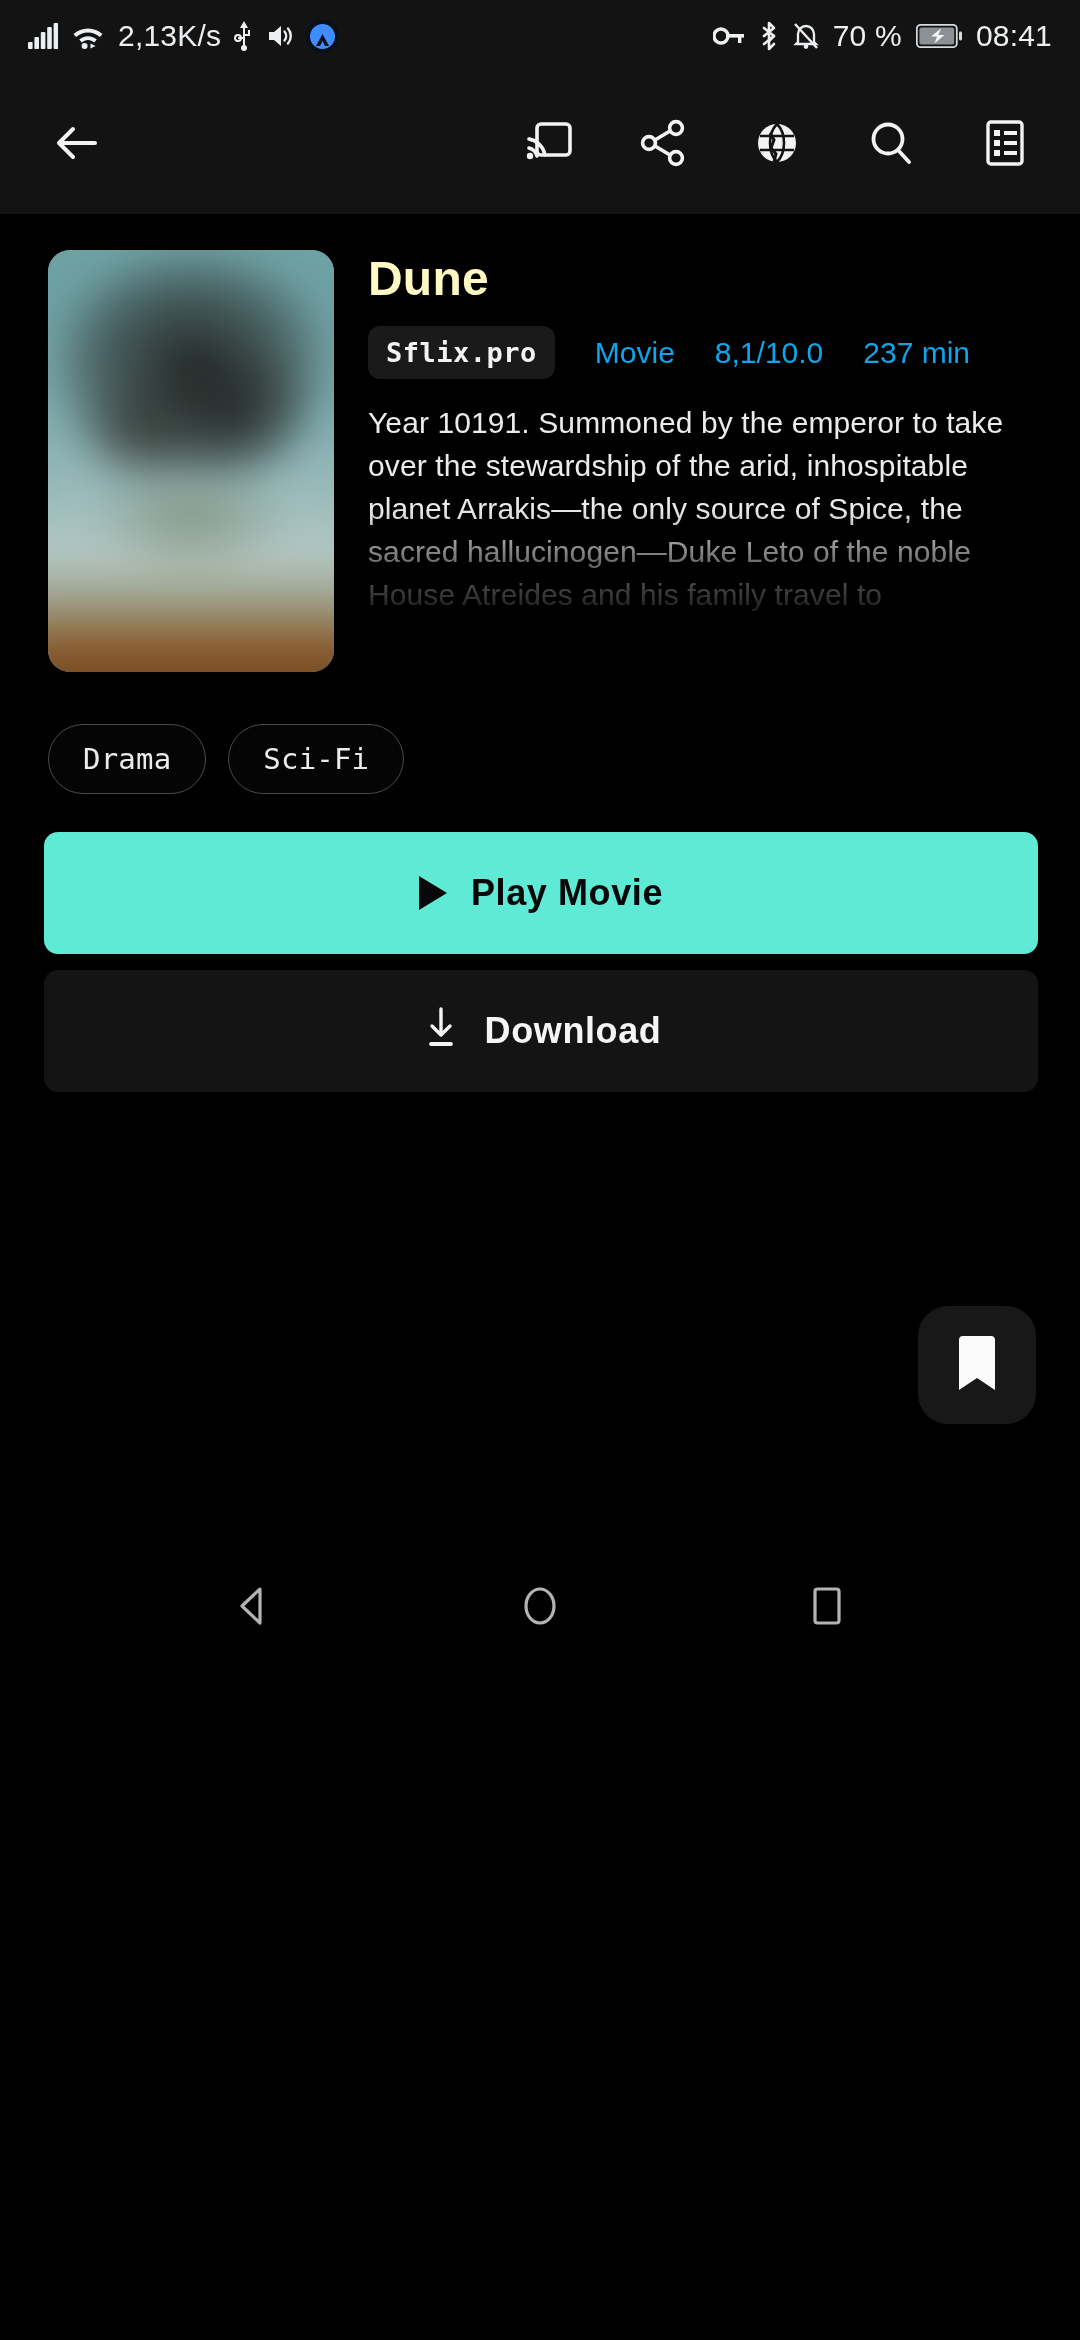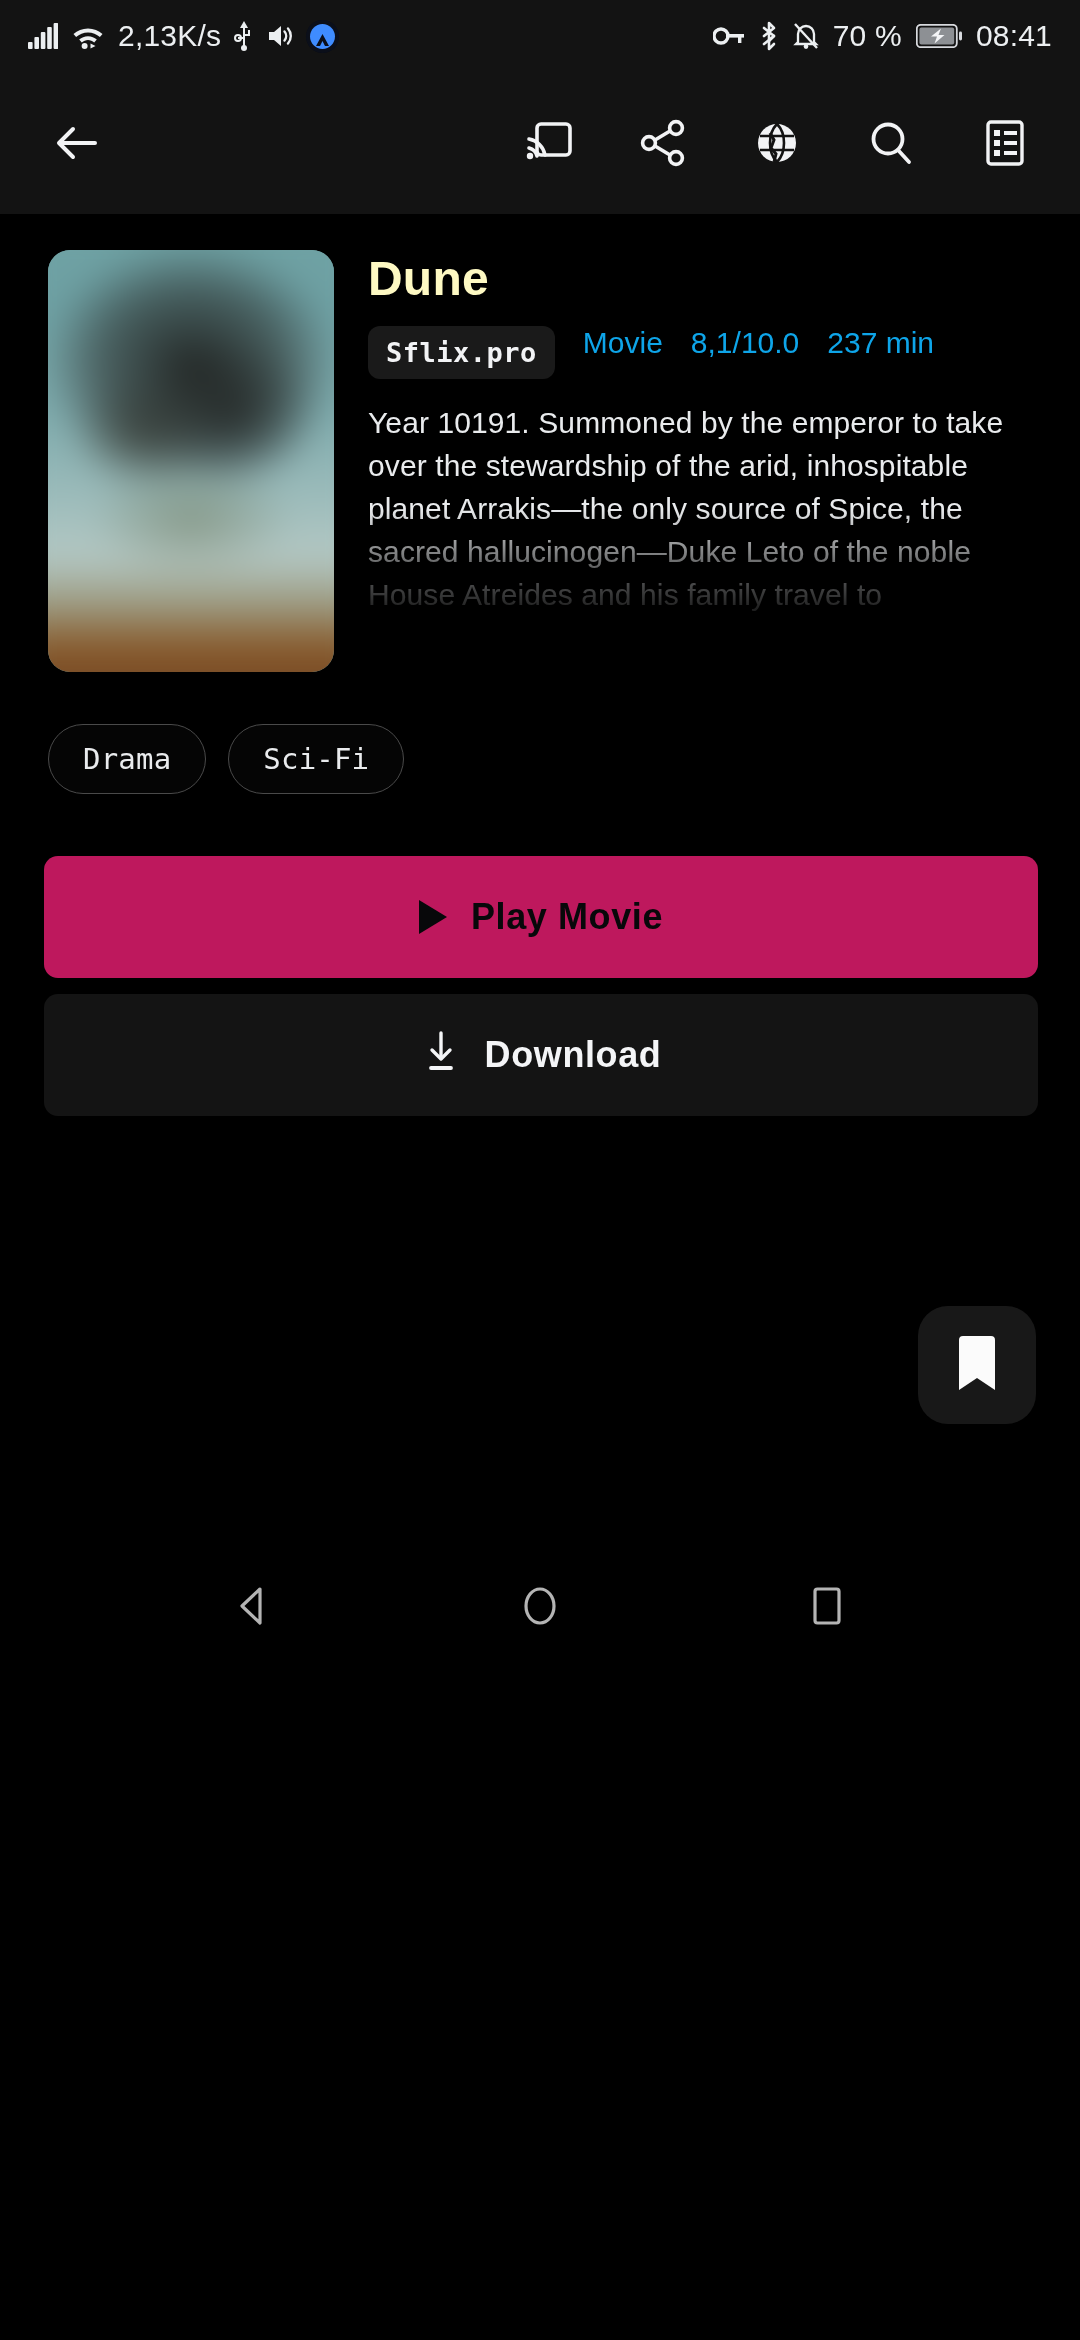--- a/index.html
+++ b/index.html
@@ -92,21 +92,21 @@
         #6d421f 100%);
     filter:blur(16px);
   }
 
   .meta { flex:1 1 auto; min-width:0; padding-top:4px; }
   .title {
     color:#fef9c3; font-size:48px; font-weight:700;
     letter-spacing:.2px; line-height:1.05;
     margin-bottom:22px;
   }
-  .metarow { display:flex; gap:28px; margin-bottom:22px; }
+  .metarow { display:flex; align-items:center; gap:40px; margin-bottom:22px; }
   .src-badge {
     background:#1a1a1a; border-radius:12px;
     padding:11px 18px;
     color:#f2f3f5; font-size:27px; font-weight:700;
     font-family:"DejaVu Sans Mono", monospace;
     letter-spacing:.5px;
   }
   .metaitem { color:#0ea5e9; font-size:30px; white-space:nowrap; }
 
   .descwrap {
@@ -143,21 +143,21 @@
   
   .actions-col { padding:38px 42px 0 44px; }
   .bigbtn {
     height:122px;
     border-radius:14px;
     display:flex; align-items:center; justify-content:center;
     gap:24px;
     cursor:pointer;
     font-size:36px; font-weight:700; letter-spacing:.6px;
   }
-  .btn-play { background:#be185d; color:#08080a;margin-top:24px; }
+  .btn-play { background:#5eead4; color:#08080a; }
   .btn-dl   { background:#141414; color:#f4f5f7; margin-top:16px; }
   .tri {
     width:0; height:0;
     border-left:28px solid #08080a;
     border-top:17px solid transparent;
     border-bottom:17px solid transparent;
   }
 
   
   .fab {

